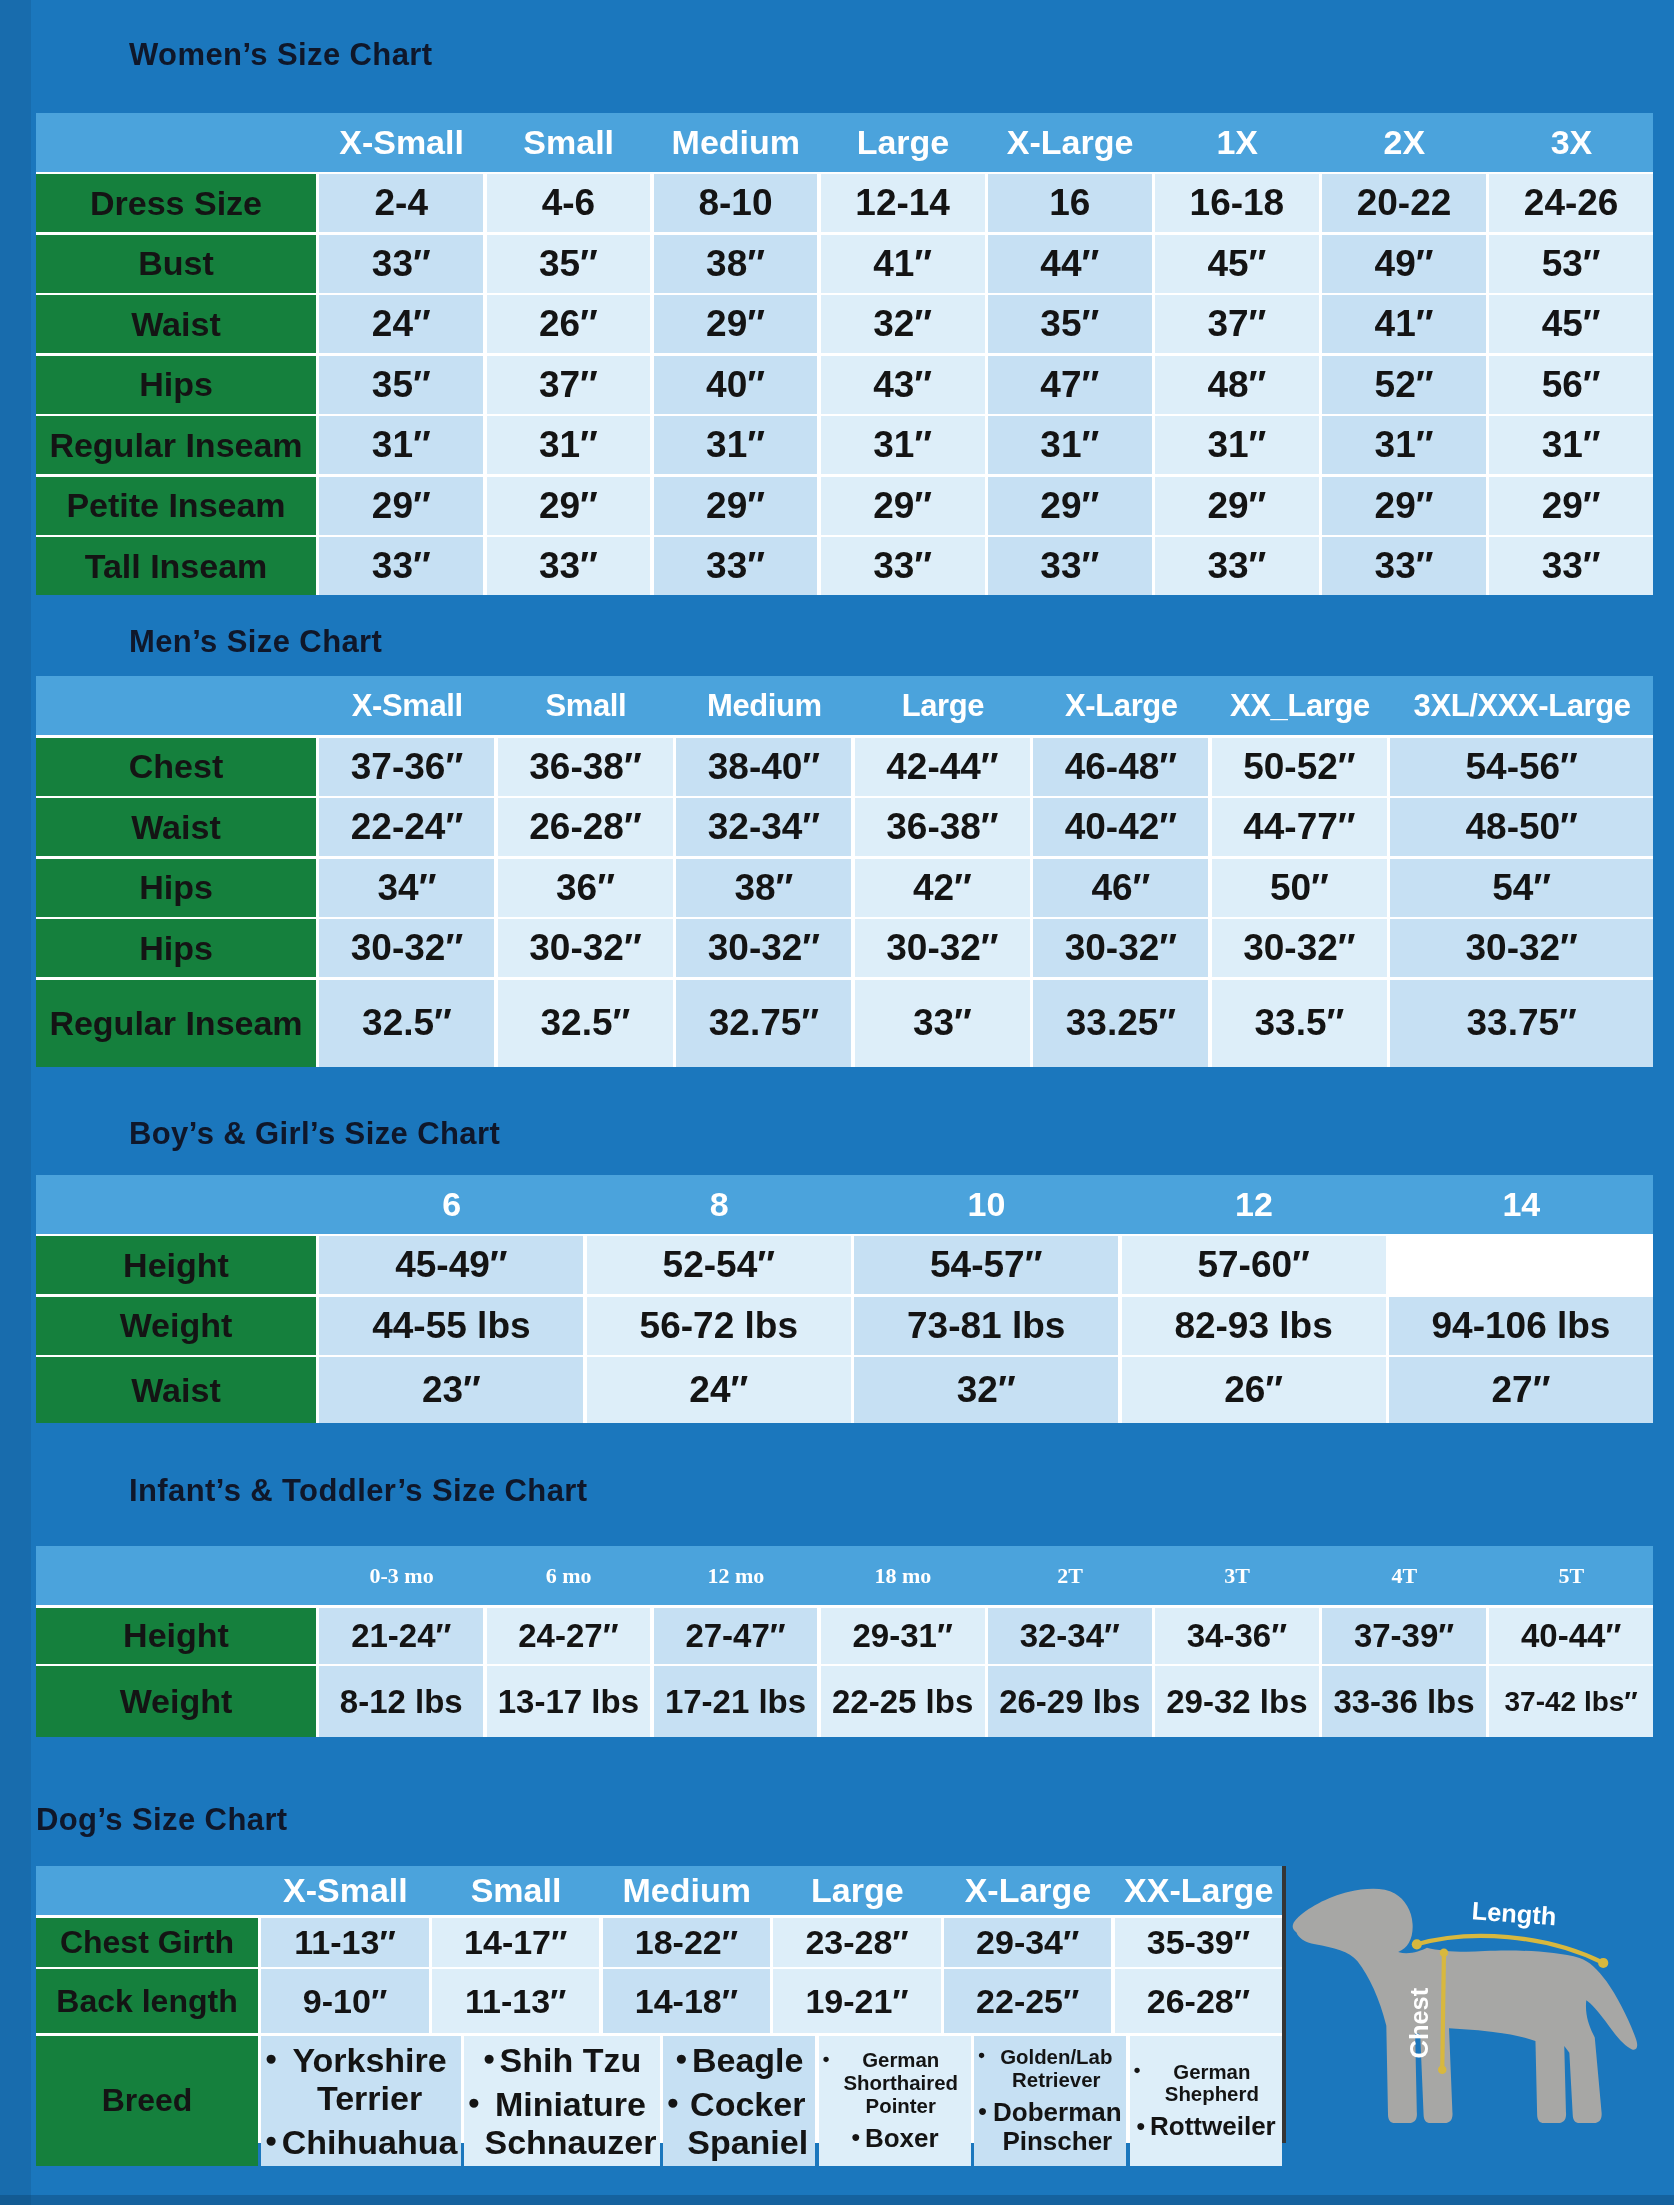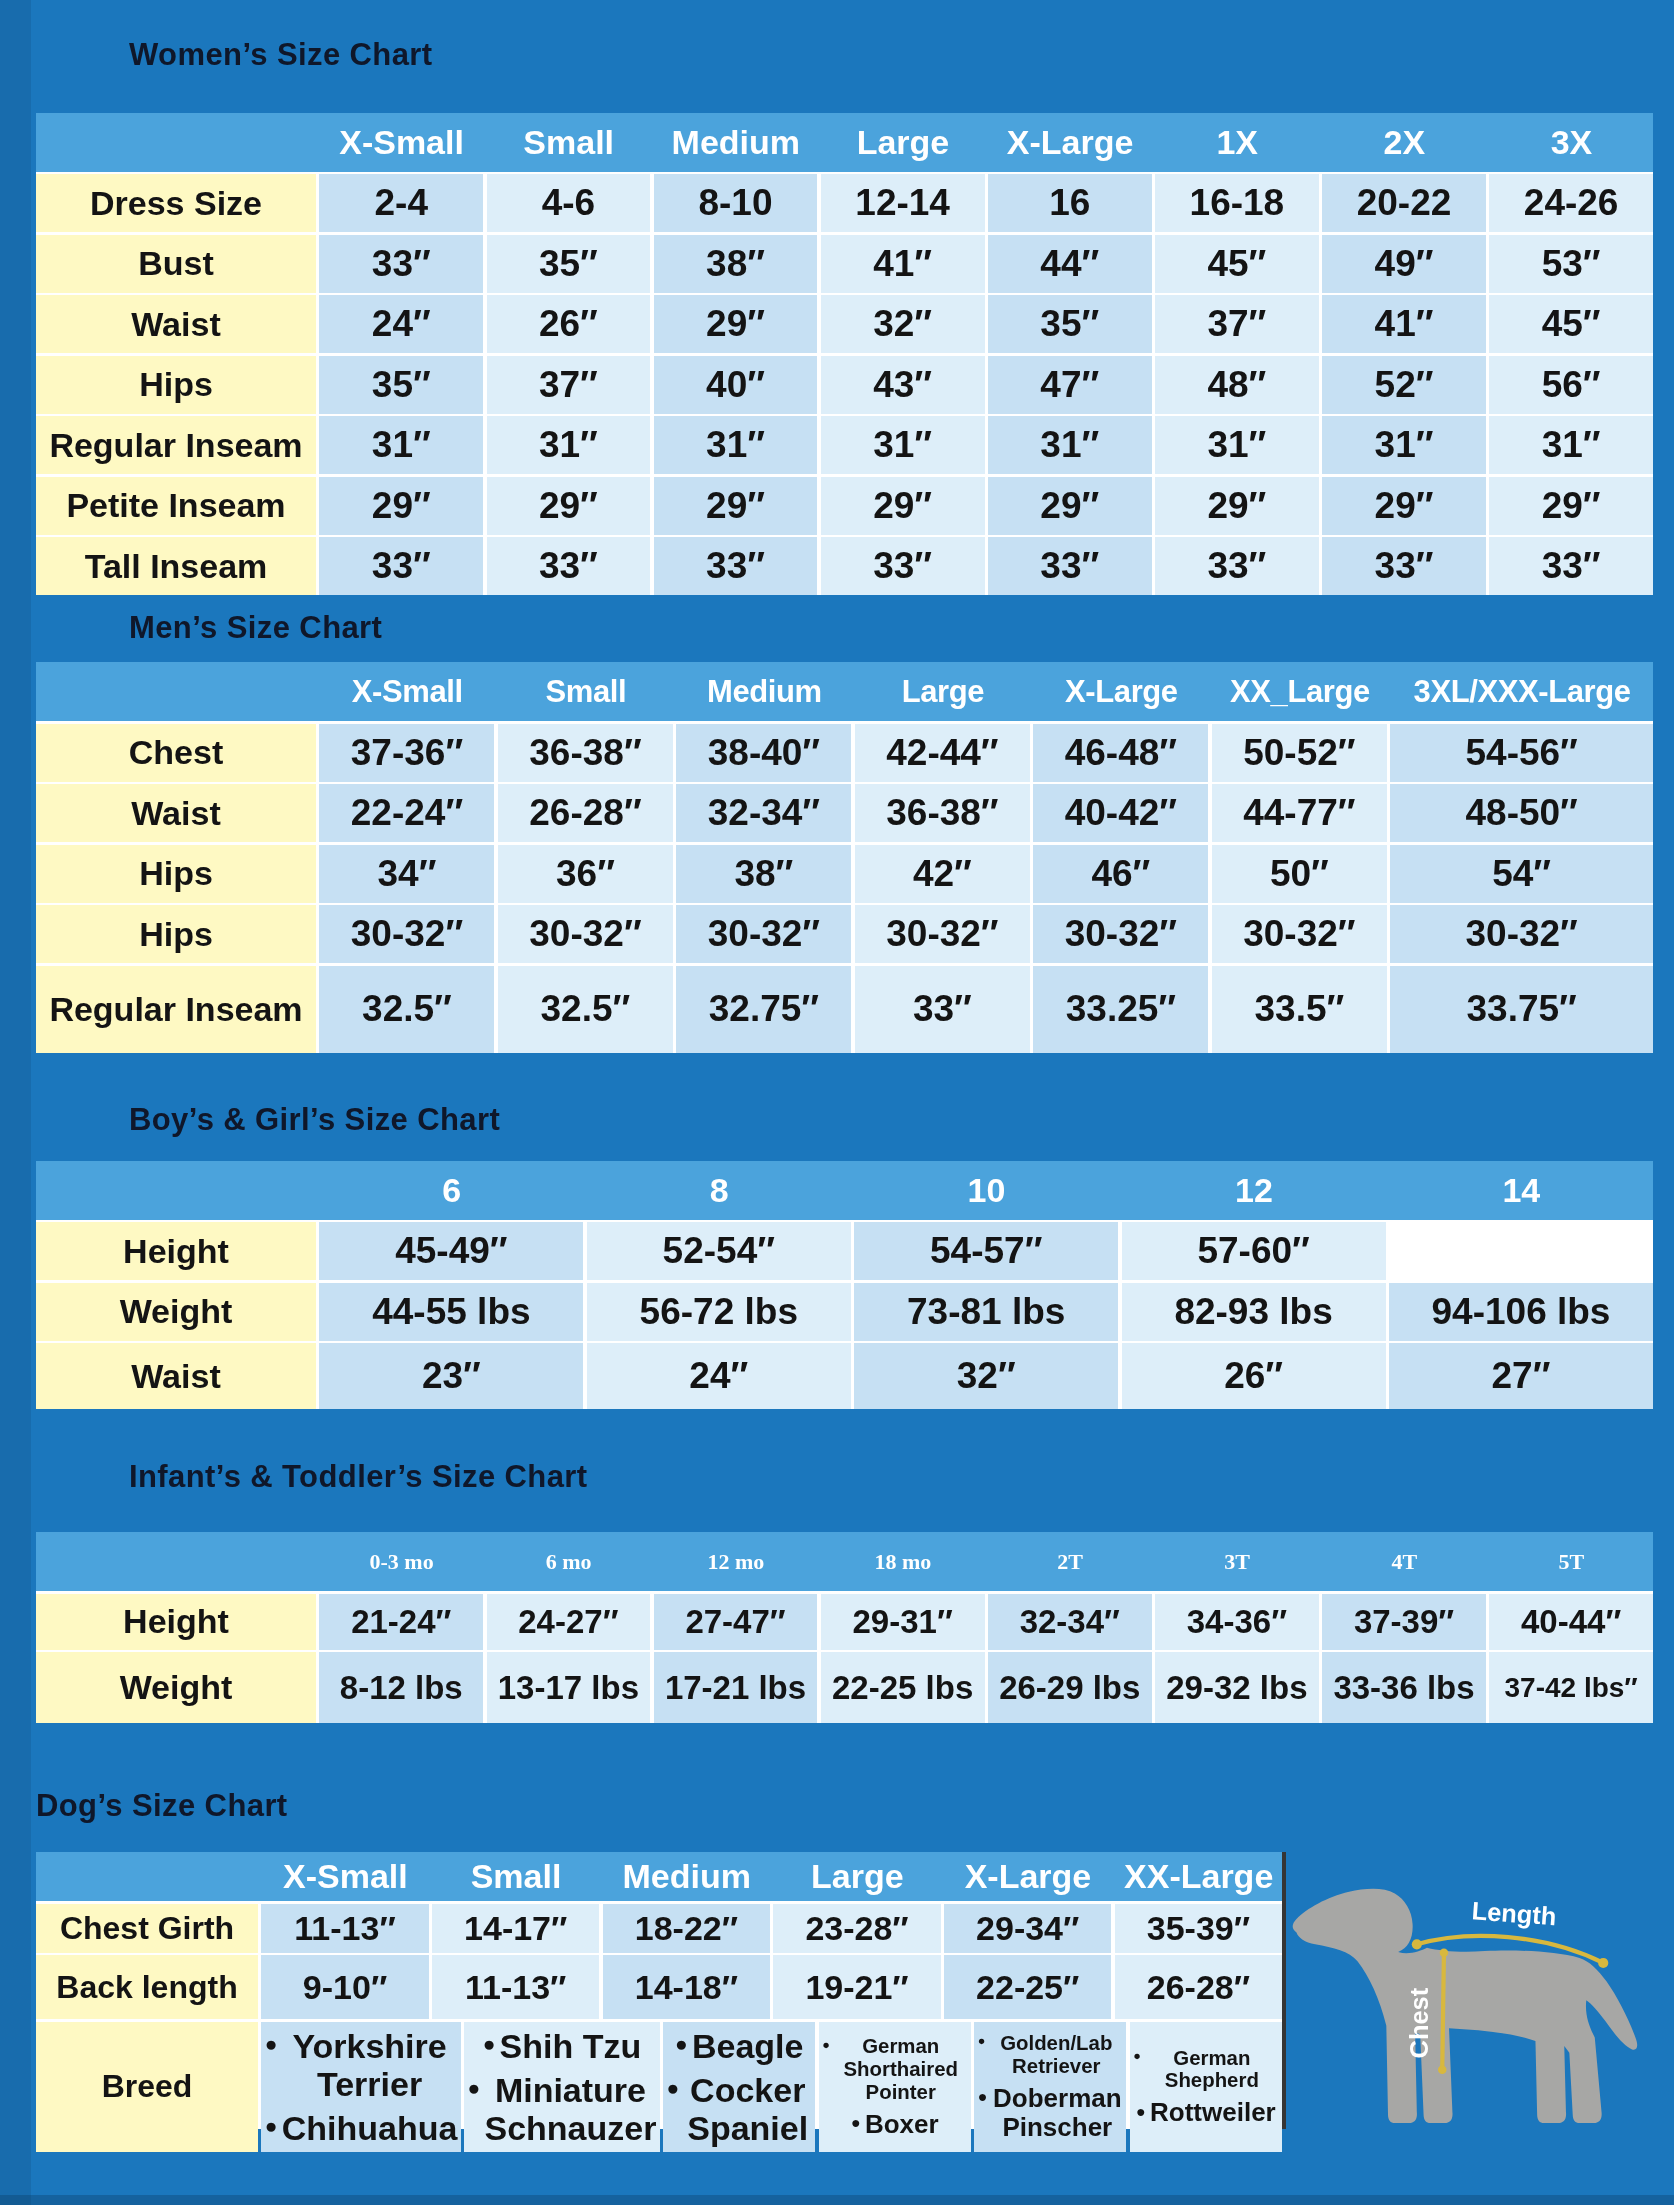--- a/index.html
+++ b/index.html
@@ -29,21 +29,21 @@
     background:#ffffff;
     display:flex; flex-direction:column; gap:2.5px;
   }
   .row { display:grid; column-gap:3.4px; align-items:stretch; }
   .head-row { background:#4ba3dc; column-gap:4px; }
   .cell {
     display:flex; align-items:center; justify-content:center;
     font-size:37px; font-weight:bold; color:#141414; white-space:nowrap;
   }
   .cell.head { background:transparent; color:#ffffff; font-size:34px; }
-  .cell.label { background:#fef9c3; font-size:34px; }
+  .cell.label { background:#15803d; font-size:34px; }
   .cell.dark  { background:#c6e0f3; }
   .cell.light { background:#ddeef9; }
 
   
   .t-womens .row, .t-infant .row { grid-template-columns:280px repeat(8,1fr); }
   .t-mens  .row { grid-template-columns:280px repeat(6,1fr) 1.5fr; }
   .t-boys  .row { grid-template-columns:280px repeat(5,1fr); }
   .t-dog   .row { grid-template-columns:222px repeat(6,1fr); }
 
   
@@ -78,21 +78,21 @@
   .bullet { font-size:0.62em; line-height:1; position:relative; top:0.28em; }
   .t-dog .data-row:last-child .cell:nth-child(5) .breed-item:first-child,
   .t-dog .data-row:last-child .cell:nth-child(6) .breed-item:first-child,
   .t-dog .data-row:last-child .cell:nth-child(7) .breed-item:first-child { font-size:20.4px; }
   .t-dog .data-row:last-child .cell:nth-child(5) .breed-item:last-child,
   .t-dog .data-row:last-child .cell:nth-child(6) .breed-item:last-child,
   .t-dog .data-row:last-child .cell:nth-child(7) .breed-item:last-child { font-size:26px; }
 
   
   #table-womens { margin-top:24.6px; }
-  #title-mens   { margin-top:3px; height:59px; line-height:59px; }
+  #title-mens   { margin-top:17px; height:59px; line-height:59px; }
   #table-mens   { margin-top:5.1px; }
   #title-boys   { margin-top:37px; height:59px; line-height:59px; }
   #table-boys   { margin-top:12px; }
   #title-infant { margin-top:38px; height:59px; line-height:59px; }
   #table-infant { margin-top:26px; }
   #title-dog    { margin-top:53px; }
   #table-dog    { margin-top:17px; }
 
   
   .dog-figure { position:absolute; left:1274px; top:1824px; width:378px; height:322px; }

